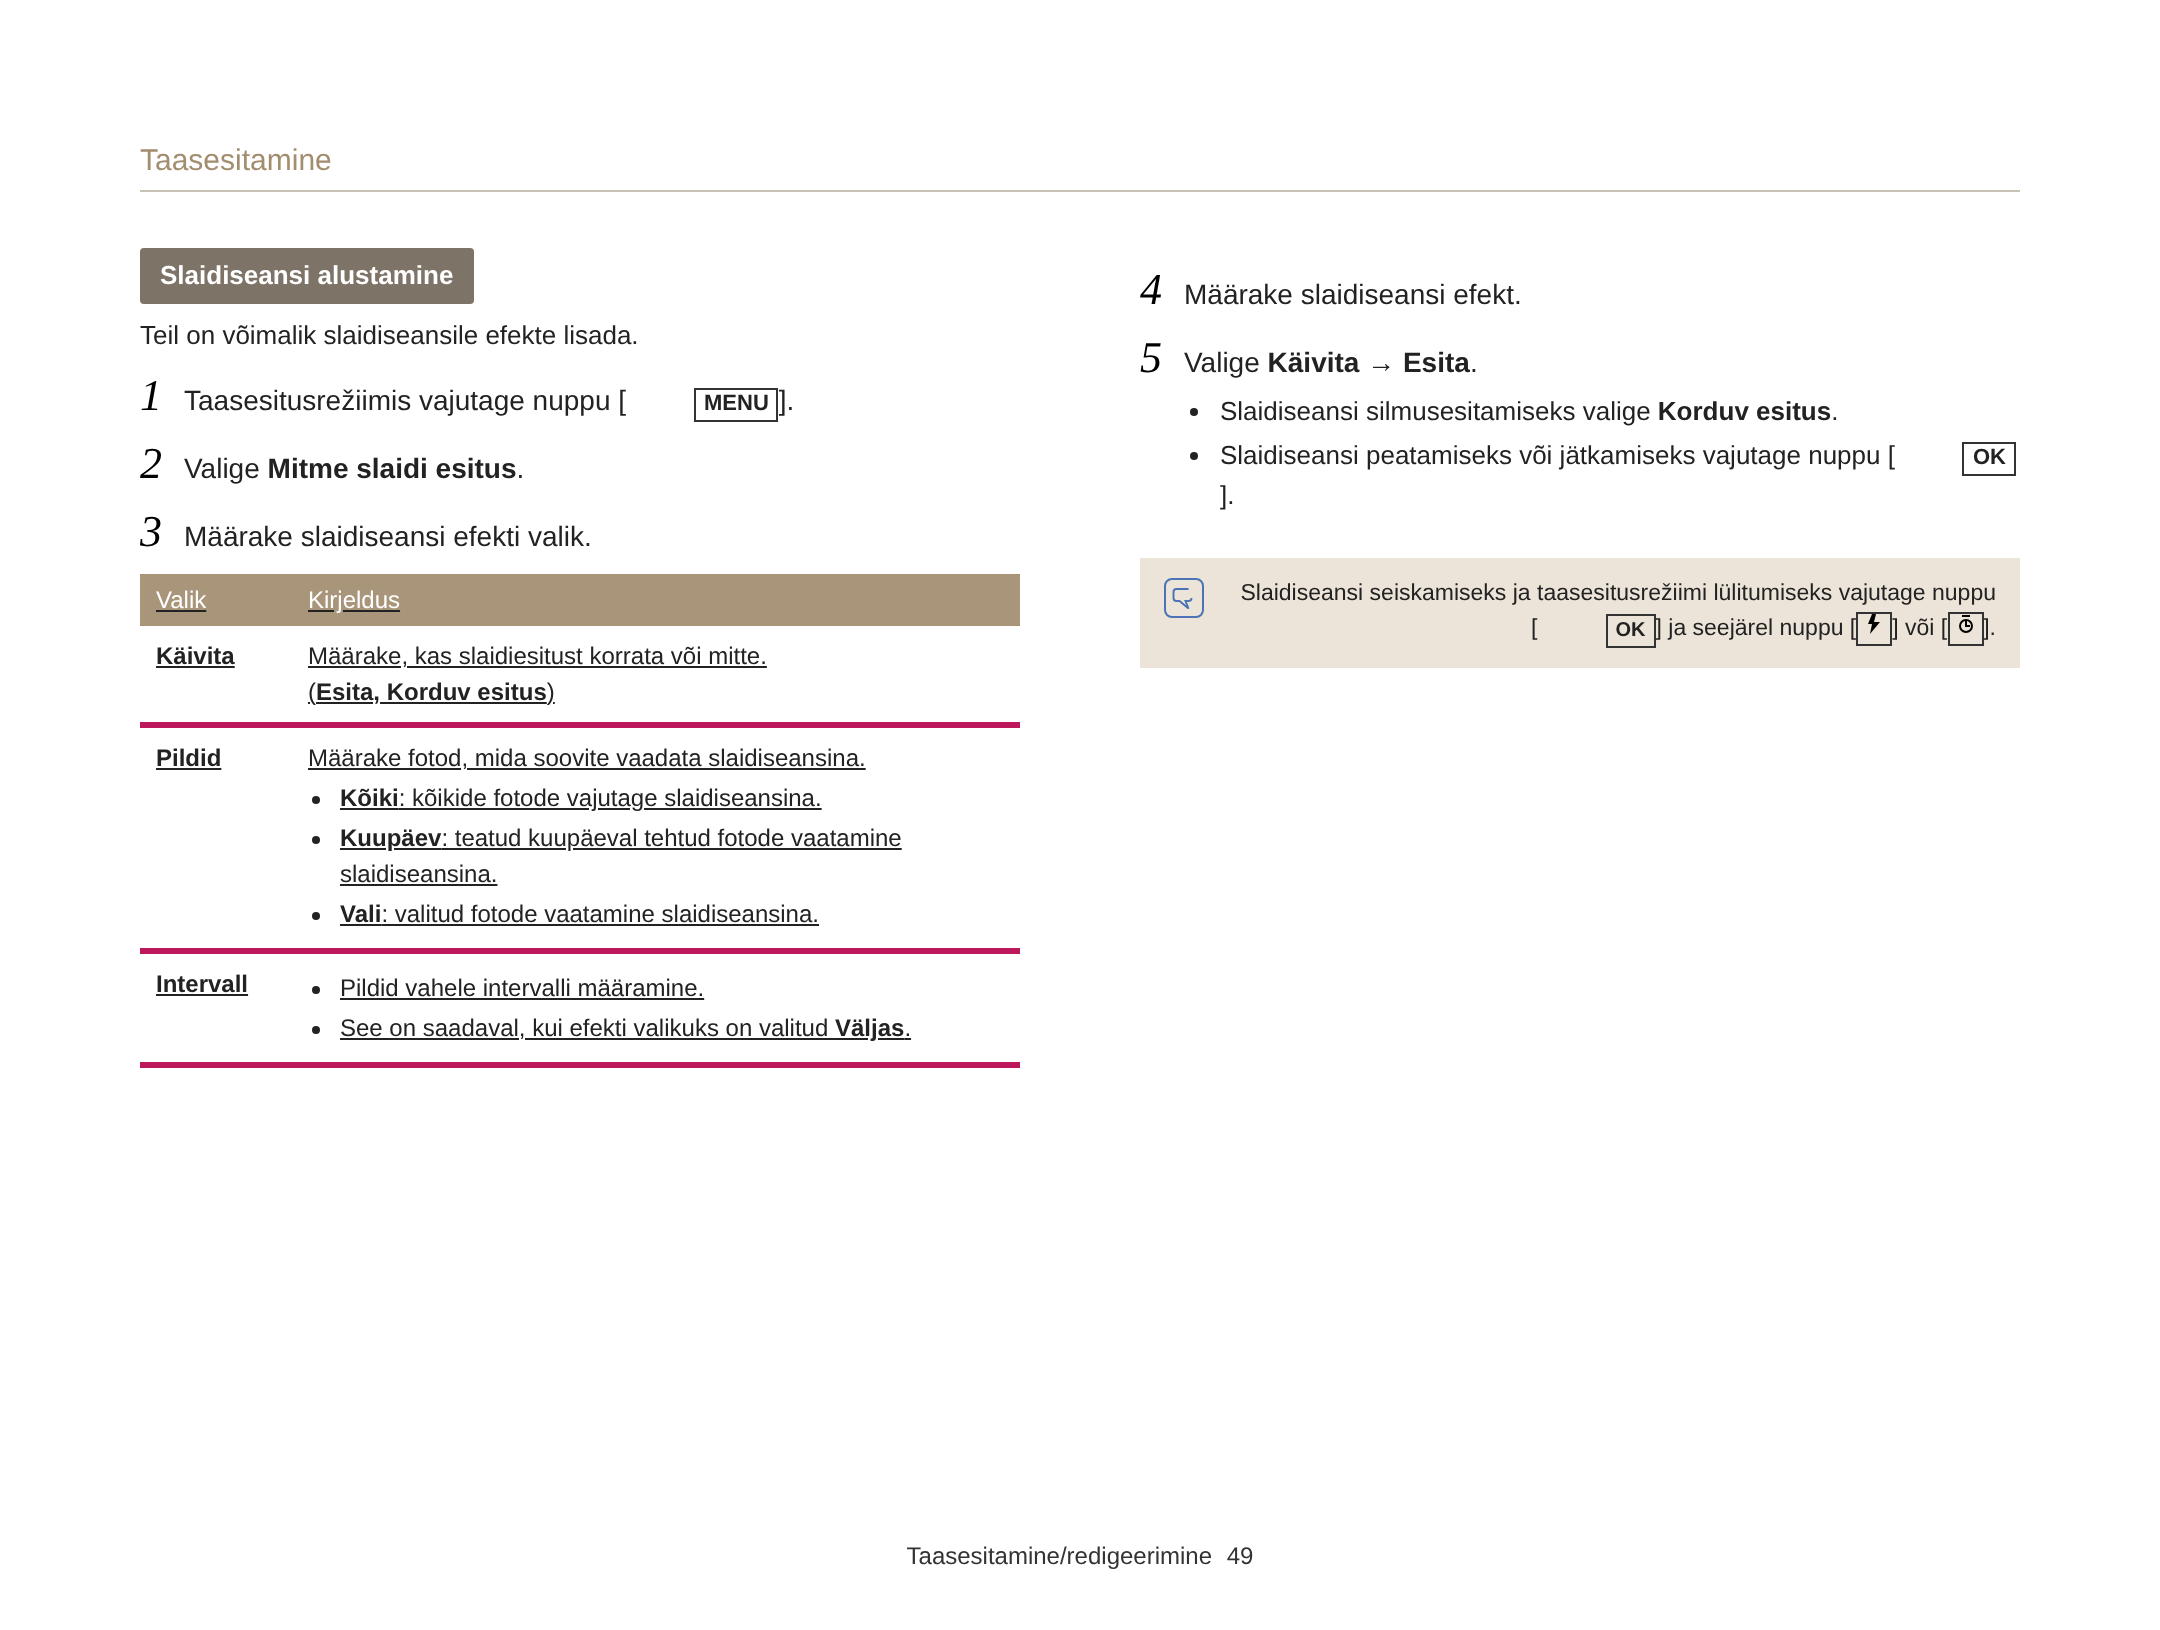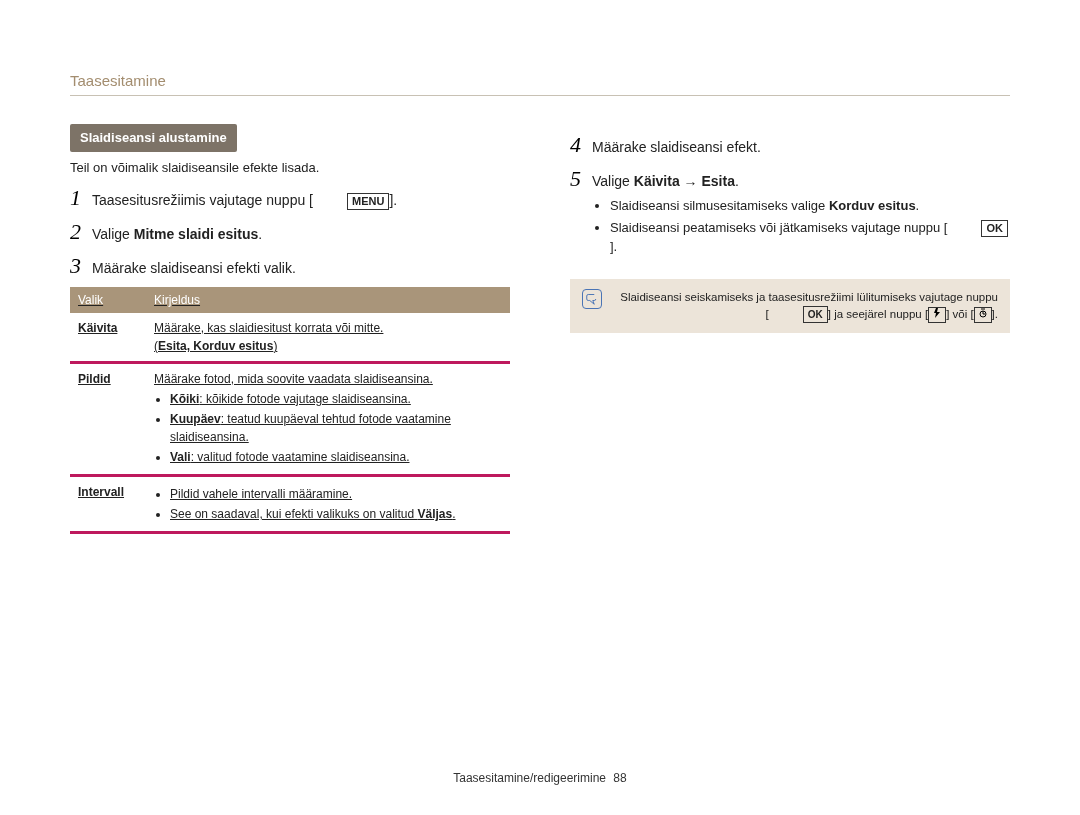--- a/index.html
+++ b/index.html
@@ -248,16 +248,16 @@
                 <path d="M3 1 L7 1" stroke="#000" stroke-width="1"></path>
               </svg></span><span>].</span>
         </div>
       </div>
 
     </div>
   </div>
 
   <div class="footer">
     <span>Taasesitamine/redigeerimine</span>
-    <span class="pnum">88</span>
+    <span class="pnum">49</span>
   </div>
 
 </div>
 
 </body></html>

